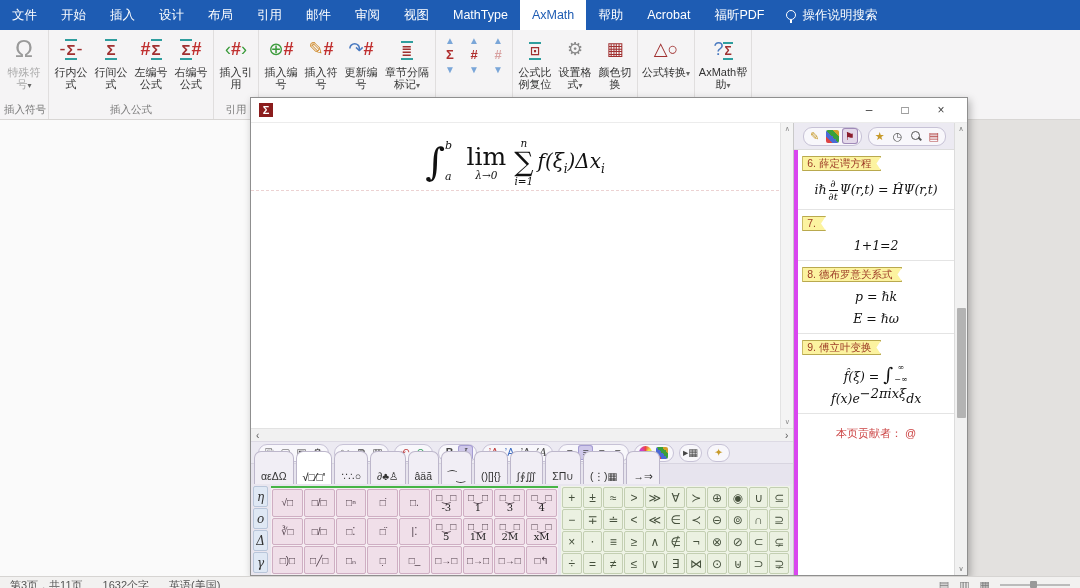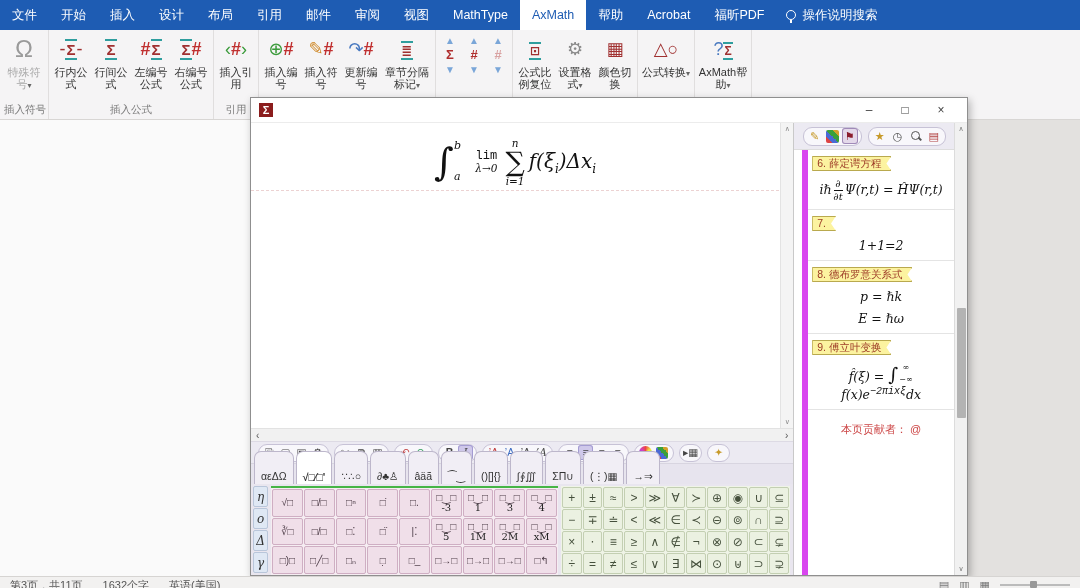--- a/index.html
+++ b/index.html
@@ -49,21 +49,21 @@
 
 
 .canvcol { width:544px; display:flex; flex-direction:column; border-right:1px solid #c9c9c9; min-height:0; }
 .canvas { height:305px; position:relative; background:#fff; }
 .dashline { position:absolute; left:0; right:14px; top:67px; border-top:1px dashed #ecd2d2; }
 .mf { position:absolute; left:0; right:14px; top:14px; display:flex; justify-content:center; align-items:center; font:italic 20px "DejaVu Serif",serif; color:#111; }
 .mint { font-size:38px; font-style:normal; line-height:40px; }
 .mlims { display:inline-flex; flex-direction:column; justify-content:space-between; height:48px; font-size:11px; padding:1px 4px 3px 0; }
 .mlims .b { align-self:flex-start; } .mlims .a { align-self:flex-start; padding-left:0; }
 .stack { display:inline-flex; flex-direction:column; align-items:center; line-height:1; margin:0 4px; }
-.limw { font-style:normal; font-size:12px;font-family:Liberation Mono, monospace; }
+.limw { font-style:normal; font-size:25px; }
 .small-it { font:italic 10.5px "DejaVu Serif",serif; }
 .msig { font-size:27px; font-style:normal; line-height:26px; }
 .mtail sub { font-size:12px; }
 .vscroll { position:absolute; right:0; top:0; bottom:0; width:13px; background:#f4f4f4; border-left:1px solid #e3e3e3; display:flex; flex-direction:column; justify-content:space-between; align-items:center; font-size:7px; color:#888; padding:2px 0; }
 .hscroll { height:13px; background:#f1f1f1; border-top:1px solid #e2e2e2; display:flex; justify-content:space-between; align-items:center; padding:0 5px; font-size:10px; color:#555; }
 
 
 .etoolbar { height:22px; background:#eceaf2; border-top:1px solid #dddae4; display:flex; align-items:center; gap:5px; padding:0 7px; }
 .epill { display:flex; align-items:center; background:#f8f7fb; border:1px solid #c7c2d6; border-radius:9px; padding:0 3px; height:18px; gap:1px; }
 .ebtn { min-width:15px; height:15px; font-size:10.5px; line-height:15px; text-align:center; color:#444; border-radius:3px; }
@@ -94,30 +94,30 @@
 .libpanel { width:160px; display:flex; flex-direction:column; background:#fff; min-height:0; }
 .libtb { height:27px; background:#eceaf2; border-bottom:1px solid #ddd; display:flex; align-items:center; justify-content:center; gap:6px; }
 .libpill { display:flex; align-items:center; background:#f8f7fb; border:1px solid #c7c2d6; border-radius:9px; padding:0 3px; height:19px; gap:2px; }
 .lbtn { width:16px; height:16px; font-size:11px; line-height:16px; text-align:center; color:#555; border-radius:3px; }
 .lbtn.active { background:#e4d9ea; box-shadow:inset 0 0 0 1px #a08ab8; }
 .lbtn.gold { color:#c79a2a; } .lbtn.darkred { color:#8b1d2d; } .lbtn.books { color:#b04040; }
 .lbtn.colorful { background:linear-gradient(45deg,#d44 25%,#4a6ad4 25% 50%,#3aa03a 50% 75%,#d4a02a 75%); color:transparent; width:13px; height:13px; border-radius:2px; margin:1px; }
 .magcss { position:relative; }
 .magcss::before { content:""; position:absolute; left:3px; top:3px; width:7px; height:7px; border:1.5px solid #555; border-radius:50%; }
 .magcss::after { content:""; position:absolute; left:10px; top:10px; width:4px; height:1.5px; background:#555; transform:rotate(45deg); }
-.liblist { flex:1; overflow:hidden; border-left:6px solid #d946ef;margin-left:8px; }
+.liblist { flex:1; overflow:hidden; border-left:4px solid #d946ef; }
 .entry { border-bottom:1px solid #e4e4e4; padding:3px 4px 7px; }
 .tag { display:inline-block; background:#fcf3a0; border:1px solid #b9a94e; color:#9c3a26; font-size:10.5px; line-height:13px; padding:0 9px 0 4px; clip-path:polygon(0 0,100% 0,calc(100% - 5px) 50%,100% 100%,0 100%); white-space:nowrap; }
 .efx { font:italic 12.5px "DejaVu Serif",serif; text-align:center; margin-top:7px; color:#111; }
 .frac { display:inline-flex; flex-direction:column; align-items:center; font-size:10px; line-height:1.15; vertical-align:middle; margin:0 2px; }
 .frac .fr-top { border-bottom:1px solid #111; padding:0 2px; }
 .intwrap { display:inline-flex; align-items:center; }
 .intg { font-size:19px; font-style:normal; }
 .intlims { display:inline-flex; flex-direction:column; justify-content:space-between; height:24px; font-size:8px; line-height:8px; padding:2px 1px; }
-.exp9 { font-size:10px; vertical-align:super;font-family:Liberation Mono, monospace; }
+.exp9 { font-size:13px; vertical-align:super; }
 .contrib { color:#c44; font-size:11px; text-align:center; padding:12px 0 30px; }
 
 
 .libscroll { width:13px; background:#f1f1f1; border-left:1px solid #dcdcdc; display:flex; flex-direction:column; align-items:center; font-size:7px; color:#777; padding:2px 0; }
 .lsp1 { height:175px; } .thumb { width:9px; height:110px; background:#b3b3b3; border-radius:1px; } .lspf { flex:1; }
 
 
 .statusbar { position:absolute; left:0; right:0; bottom:0; height:12px; background:#f2f1f0; border-top:1px solid #d6d4d2; display:flex; gap:20px; padding:1px 10px 0; font-size:11px; color:#555; line-height:15px; overflow:hidden; z-index:6; }
 .sb-right { margin-left:auto; display:flex; gap:10px; align-items:flex-start; color:#777; }
 .zoomline { width:70px; height:2px; background:#bbb; margin-top:6px; position:relative; }

